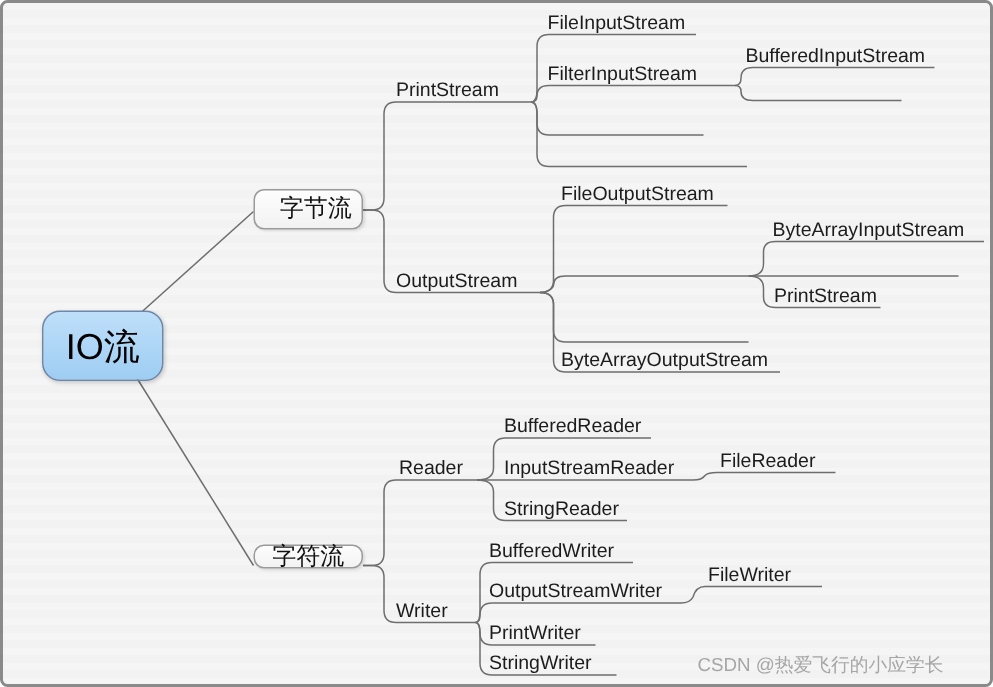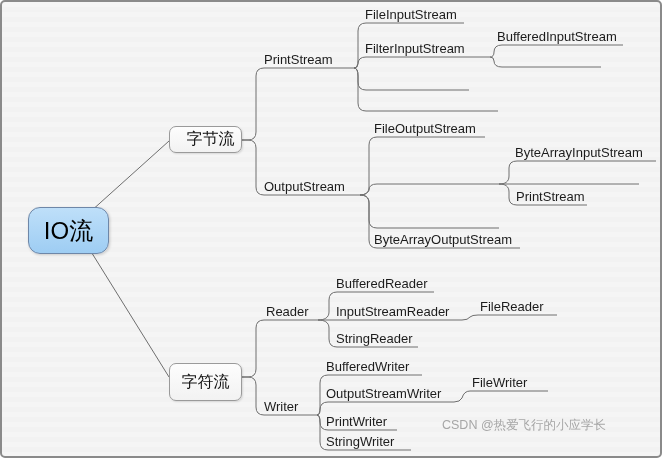--- a/index.html
+++ b/index.html
@@ -39,25 +39,25 @@
     left:10px;top:205px;width:81px;height:47px;
     display:flex;align-items:center;justify-content:center;
     box-sizing:border-box;
     background:linear-gradient(180deg,#bedff9,#9ecdf3);
     border:1.5px solid #6e87a8;
     border-radius:12px;
     box-shadow:1px 1px 3px rgba(0,0,0,0.18);
     font-weight:normal;font-size:24px;color:#000;margin-left:16px;
   }
   #byte-box{left:167px;top:124px;width:73px;height:27px;padding-left:10px;}
-  #char-box{left:167px;top:361px;width:73px;height:38px;}
+  #char-box{left:167px;top:361px;width:73px;height:16px;}
   .watermark{
     position:absolute;
-    left:440px;top:415px;width:210px;
-    text-align:left;
+    left:440px;top:433px;width:210px;
+    text-align:center;
     font-size:12.5px;color:#a6a6a6;
   }
 </style>
 </head>
 <body>
 
 <div id="canvas">
 
   <svg id="wires" viewBox="0 0 662 458" xmlns="http://www.w3.org/2000/svg">
 

